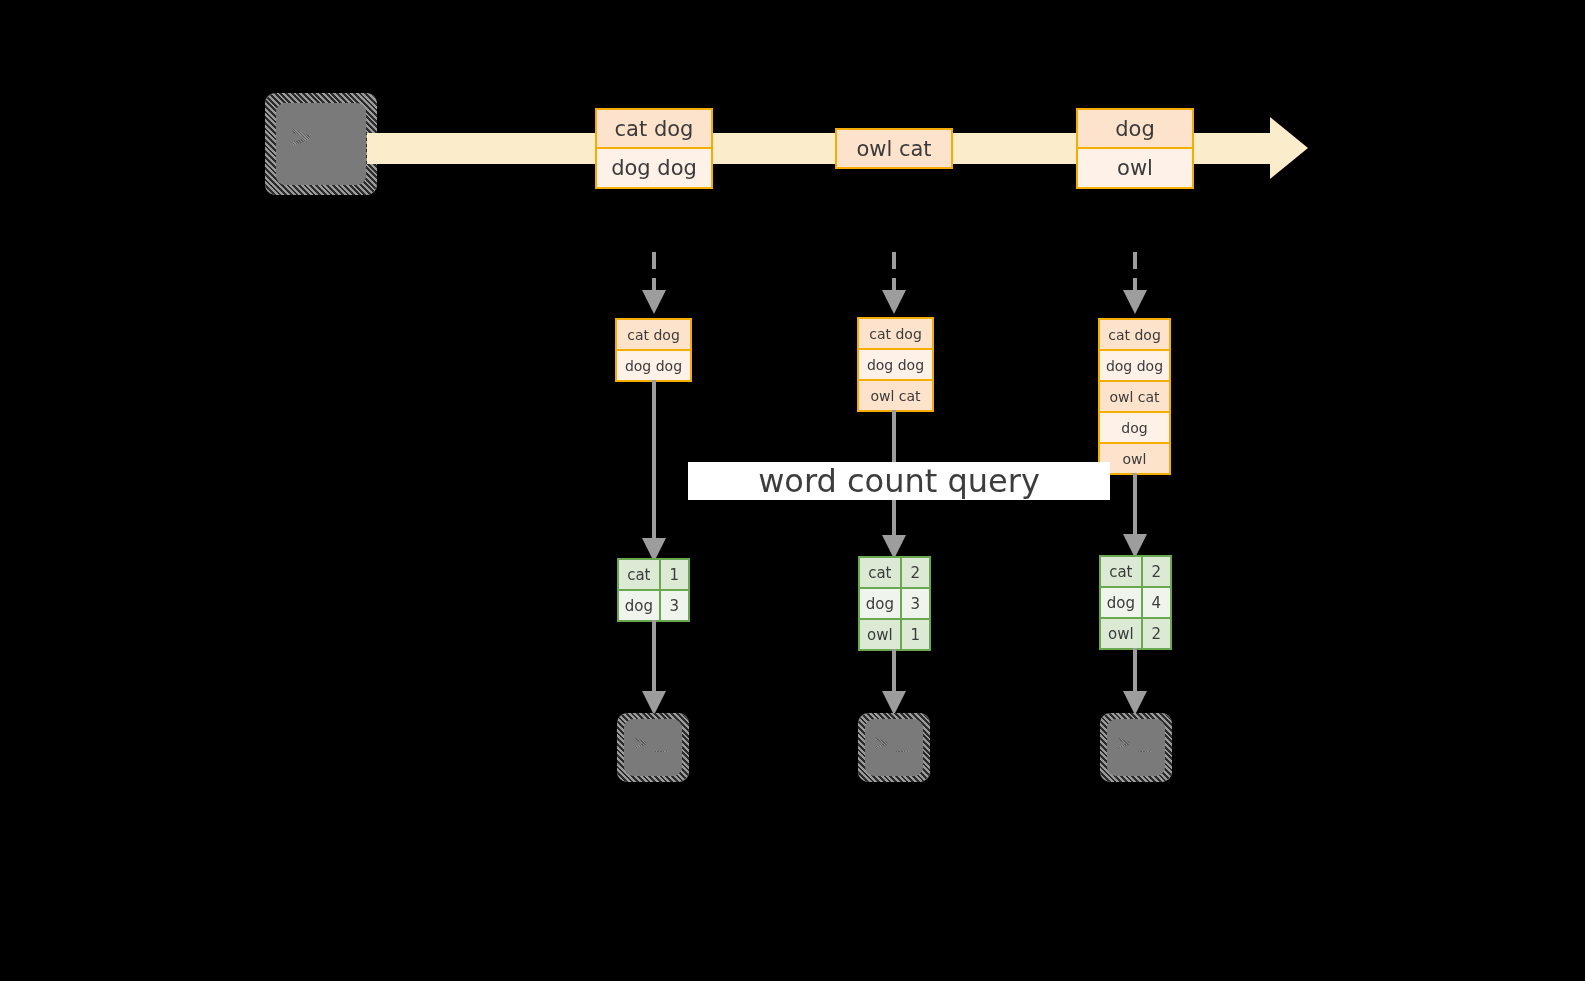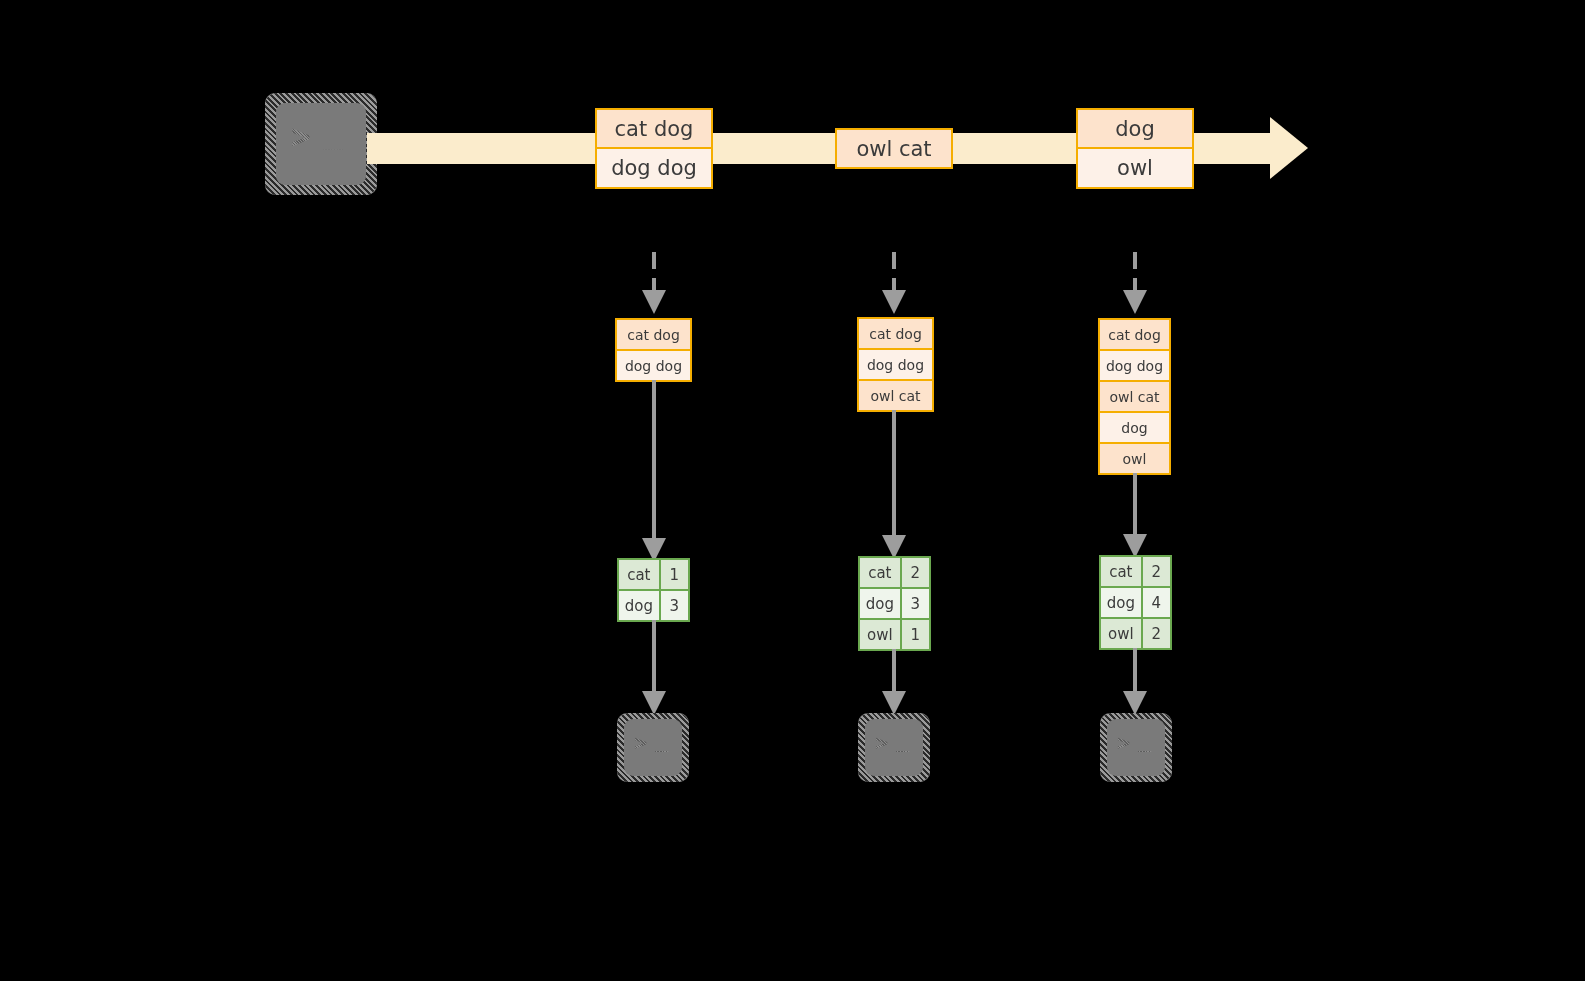--- a/index.html
+++ b/index.html
@@ -244,14 +244,17 @@
     <polygon points="17,67 5,43 29,43" fill="#9d9d9d"></polygon>
   </svg>
 
   <div class="term" style="left:1100px; top:713px; width:72px; height:69px;">
     <div class="term-hatch"></div>
     <div class="term-inner" style="left:7px; top:6px; width:58px; height:57px;"></div>
     <div class="term-glyph" style="left:17px; top:19px; font-size:22px;">&gt;</div>
     <div class="term-glyph" style="left:38px; top:17px; font-size:22px;">_</div>
   </div>
 
+  <div class="banner" style="left:688px; top:462px; width:422px; height:38px; font-size:32px;">
+    <span>word count query</span>
+  </div>
 
 </div>
 
 </body></html>

